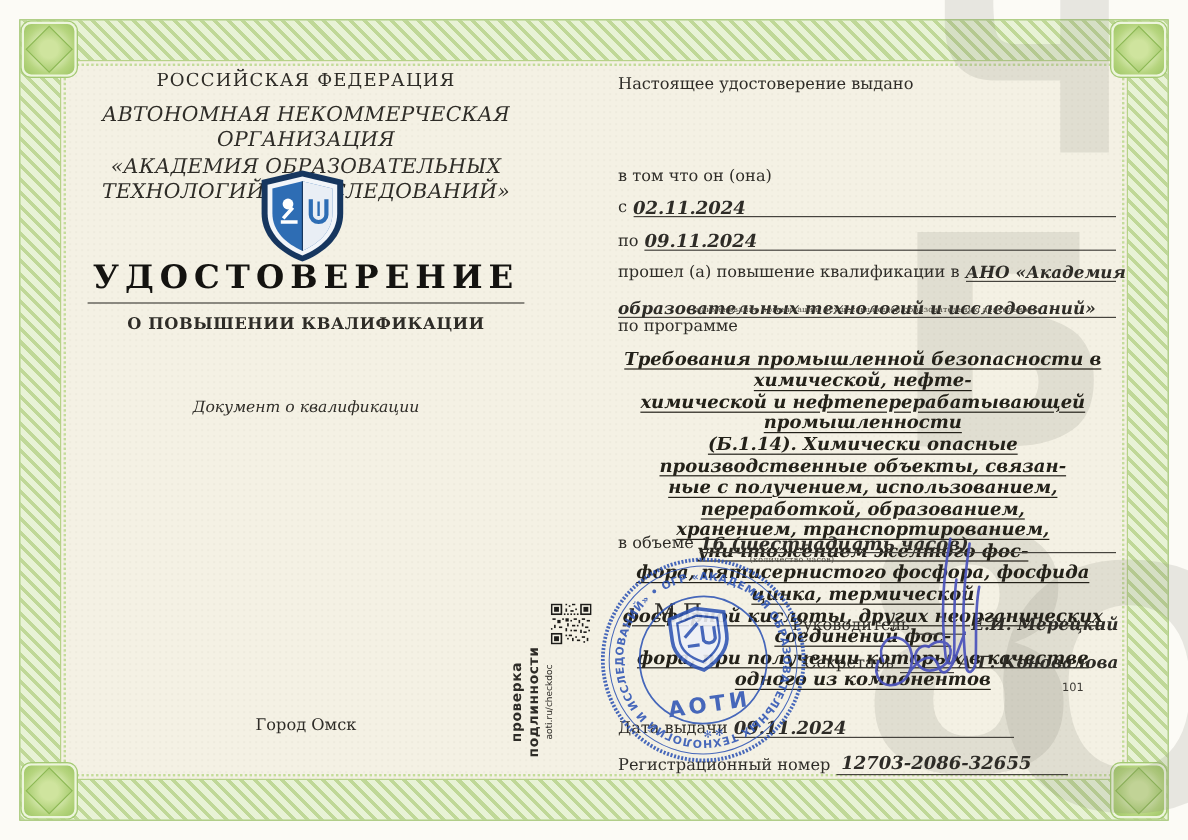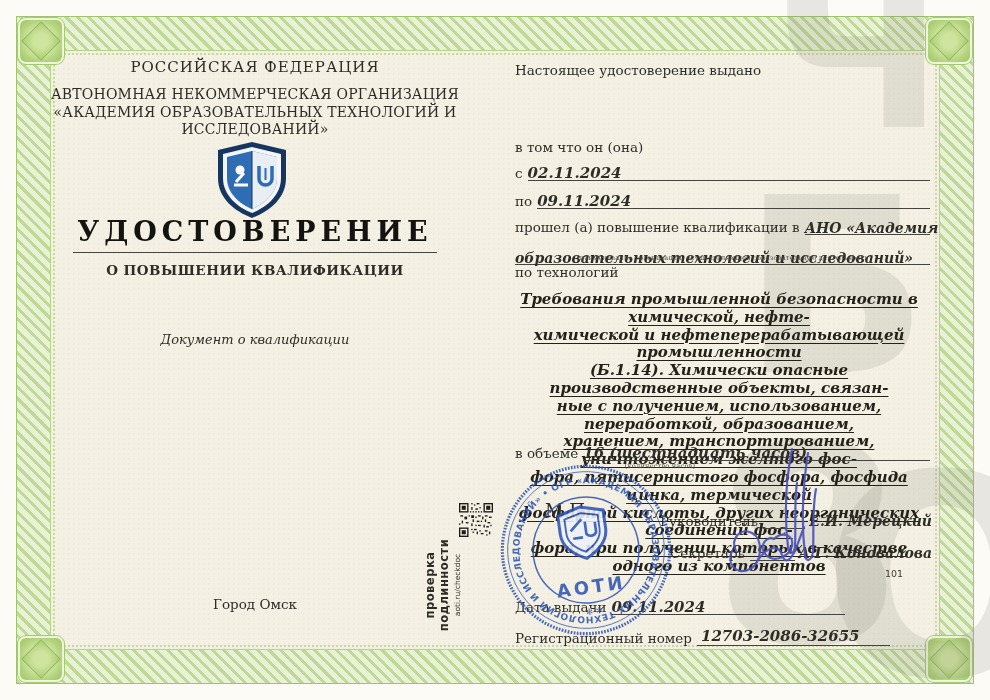--- a/index.html
+++ b/index.html
@@ -23,21 +23,21 @@
   .c-tl{left:18px;top:18px;} .c-tr{right:18px;top:18px;} .c-bl{left:18px;bottom:18px;} .c-br{right:18px;bottom:18px;}
 
   
   .wm{position:absolute;z-index:1;font-family:"DejaVu Sans","Liberation Sans",sans-serif;
       font-weight:bold;color:rgba(125,123,113,.16);line-height:1;user-select:none;}
 
   .content{position:absolute;inset:0;z-index:2;border-radius:17px;}
 
   
   .country{left:60px;top:58px;width:390px;font-size:15px;letter-spacing:1px;}
-  .orgname{left:38px;top:86px;width:434px;font-size:14px;letter-spacing:.2px;line-height:1.25;}
+  .orgname{left:38px;top:86px;width:434px;font-size:17px;letter-spacing:.2px;line-height:1.25;font-style:italic;}
   .doc-title{left:60px;top:216px;width:390px;font-size:27px;font-weight:bold;letter-spacing:5px;color:#141310;}
   .title-rule{left:73px;top:252px;width:364px;border-top:1px solid #47453f;height:0;}
   .doc-subtitle{left:60px;top:262px;width:390px;font-size:13.5px;font-weight:bold;letter-spacing:.5px;}
   .doc-kind{left:60px;top:332px;width:390px;font-size:13px;font-style:italic;}
   .city{left:60px;top:596px;width:390px;font-size:13.5px;text-align:center;}
 
   
   .verify{left:388px;top:530px;width:180px;height:110px;transform:rotate(-90deg);transform-origin:90px 55px;
           text-align:center;font-family:"DejaVu Sans","Liberation Sans",sans-serif;}
   .verify .b{font-size:11.5px;font-weight:bold;letter-spacing:.5px;line-height:1.25;}
@@ -200,21 +200,21 @@
         <span class="val sm" style="right:30%">АНО «Академия</span>
       </span>
     </div>
     <div class="abs row" style="left:515px;top:244px;width:415px">
       <span class="fill">
         <span class="val sm" style="right:10%">образовательных технологий и исследований»</span>
       </span>
     </div>
     <div class="abs center cap" style="left:515px;top:254px;width:415px">(наименование организации, осуществляющей образовательную деятельность</div>
 
-    <div class="abs lab" style="left:515px;top:264px">по технологий</div>
+    <div class="abs lab" style="left:515px;top:264px">по программе</div>
 
     <div class="abs prog">
         <div>Требования промышленной безопасности в химической, нефте-</div>
         <div>химической и нефтеперерабатывающей промышленности</div>
         <div>(Б.1.14). Химически опасные производственные объекты, связан-</div>
         <div>ные с получением, использованием, переработкой, образованием,</div>
         <div>хранением, транспортированием, уничтожением желтого фос-</div>
         <div>фора, пятисернистого фосфора, фосфида цинка, термической</div>
         <div>фосфорной кислоты, других неорганических соединений фос-</div>
         <div>фора, при получении которых в качестве одного из компонентов</div>

